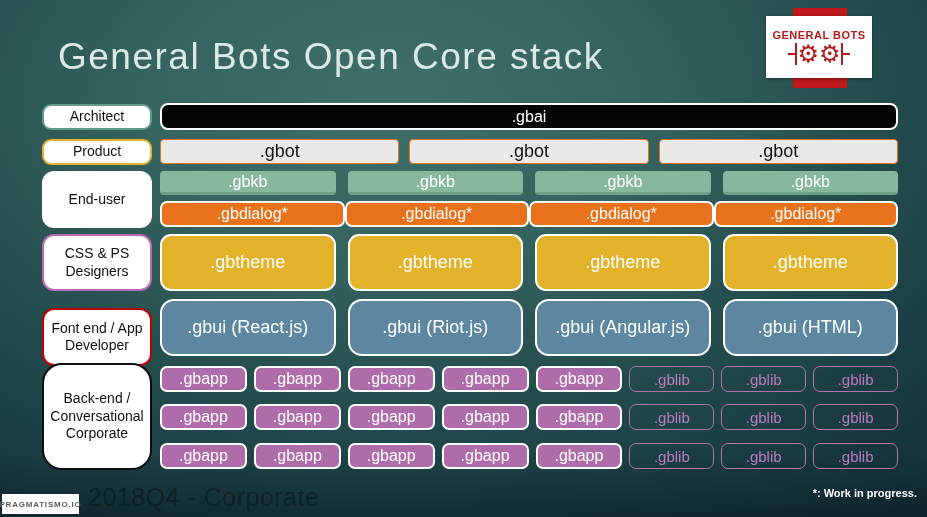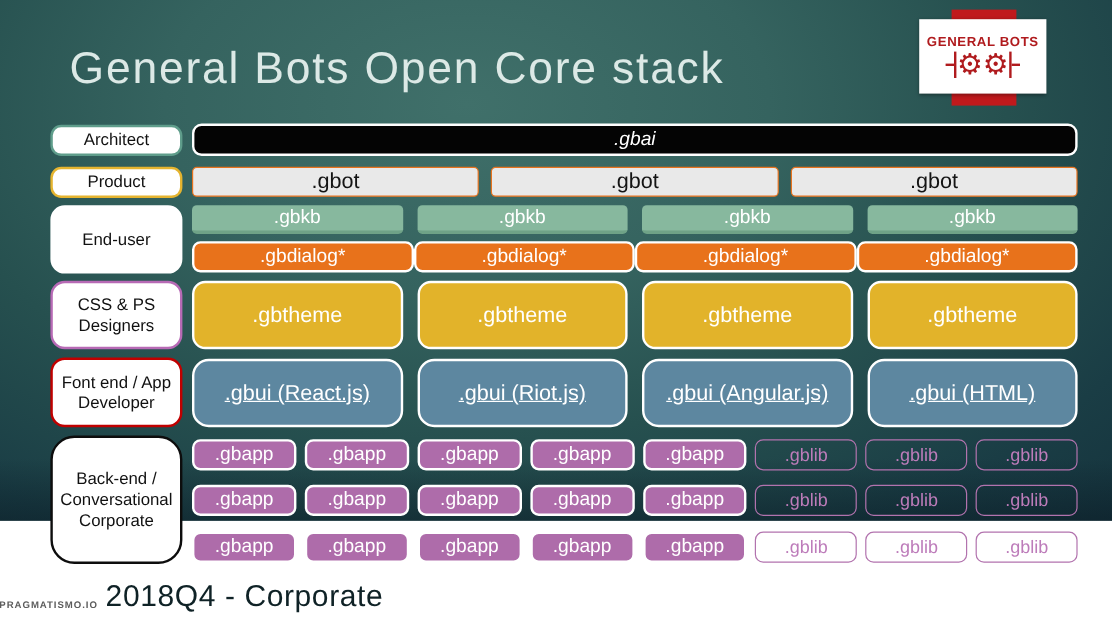--- a/index.html
+++ b/index.html
@@ -2,21 +2,21 @@
 <html><head>
 <meta charset="utf-8">
 <style>
   html,body{margin:0;padding:0;}
   body{
     width:927px;height:517px;overflow:hidden;
     font-family:"Liberation Sans", sans-serif;
     position:relative;
   }
   .slide{
-    position:absolute;inset:0;width:927px;height:434px;
+    position:absolute;inset:0;width:927px;height:517px;
     background:
       linear-gradient(to bottom, rgba(10,25,35,0) 88%, rgba(8,22,32,.45) 100%),
       radial-gradient(ellipse 900px 560px at 42% 20%,
         #40706a 0%, #35635f 28%, #26504f 50%, #1a3d45 72%, #112b36 100%);
   }
   
   .title{
     position:absolute;left:58px;top:36px;
     font-size:37px;letter-spacing:1.5px;font-weight:400;
     color:#dce9e6;
@@ -37,40 +37,40 @@
   .row-label{
     position:absolute;left:42px;width:110px;background:#ffffff;color:#111;
     display:flex;align-items:center;justify-content:center;text-align:center;
     font-size:14px;line-height:1.25;border-radius:9px;border:2px solid #fff;
     box-sizing:border-box;padding:2px 4px;
   }
   .lbl-architect{top:104px;height:26px;border-color:#5f9d8b;}
   .lbl-product{top:139px;height:26px;border-color:#e5b42f;}
   .lbl-enduser{top:171px;height:57px;border-color:#ffffff;border-radius:12px;}
   .lbl-designers{top:234px;height:57px;border-color:#b76ab5;border-radius:12px;}
-  .lbl-frontend{top:298px;height:58px;border-color:#c00000;border-radius:12px;}
+  .lbl-frontend{top:308px;height:58px;border-color:#c00000;border-radius:12px;}
   .lbl-backend{top:363px;height:107px;border-color:#0d0d0d;border-radius:20px;}
   
   .grid-row{position:absolute;left:160px;width:738px;display:flex;}
   .grid-row > *{flex:1;box-sizing:border-box;display:flex;align-items:center;justify-content:center;}
   .r-gbai{top:103px;height:27px;}
   .r-gbot{top:139px;height:25px;gap:10px;}
   .r-gbkb{top:171px;height:24px;gap:12px;}
   .r-gbdialog{top:201px;height:26px;}
   .r-gbtheme{top:234px;height:57px;gap:12px;}
   .r-gbui{top:299px;height:57px;gap:12px;}
   .r-backend1{top:366px;height:26px;gap:7px;}
   .r-backend2{top:404px;height:26px;gap:7px;}
   .r-backend3{top:443px;height:26px;gap:7px;}
-  .box-gbai{background:#040404;border:2px solid #fff;border-radius:8px;color:#fff;font-size:16px;font-style:italic;}
+  .box-gbai{background:#040404;border:2px solid #fff;border-radius:8px;color:#fff;font-size:16px;}
   .box-gbot{background:#e9e9e9;border:1.5px solid #e8731e;border-radius:4px;color:#141414;font-size:18px;}
   .box-gbkb{background:#87b89e;border-bottom:3px solid #6fa287;border-radius:4px;color:#fff;font-size:16px;}
   .box-gbdialog{background:#e8721b;border:2px solid #fff;border-radius:7px;color:#fff;font-size:16px;}
   .box-gbtheme{background:#e2b32a;border:2px solid #fff;border-radius:11px;color:#fff;font-size:18px;}
-  .box-gbui{background:#5d87a0;border:2px solid #fff;border-radius:14px;color:#fff;font-size:18px;text-decoration:underline;}
+  .box-gbui{background:#5d87a0;border:2px solid #fff;border-radius:14px;color:#fff;font-size:18px;}
   .box-gbapp{background:#ae6caa;border:2px solid #fff;border-radius:7px;color:#fff;font-size:16px;}
   .box-gblib{background:transparent;border:1.5px solid #b273ae;border-radius:7px;color:#bd7cba;font-size:15px;}
   
   .brand-badge{
     position:absolute;left:2px;top:494px;width:77px;height:20px;background:#ffffff;
     display:flex;align-items:center;justify-content:center;
     font-size:8px;letter-spacing:.8px;color:#5c5c5c;font-weight:bold;
   }
   .edition{position:absolute;left:88px;top:483px;font-size:25px;letter-spacing:.5px;color:#0f2226;}
   .note{position:absolute;right:10px;top:487px;font-size:11px;font-weight:bold;color:#ffffff;}

